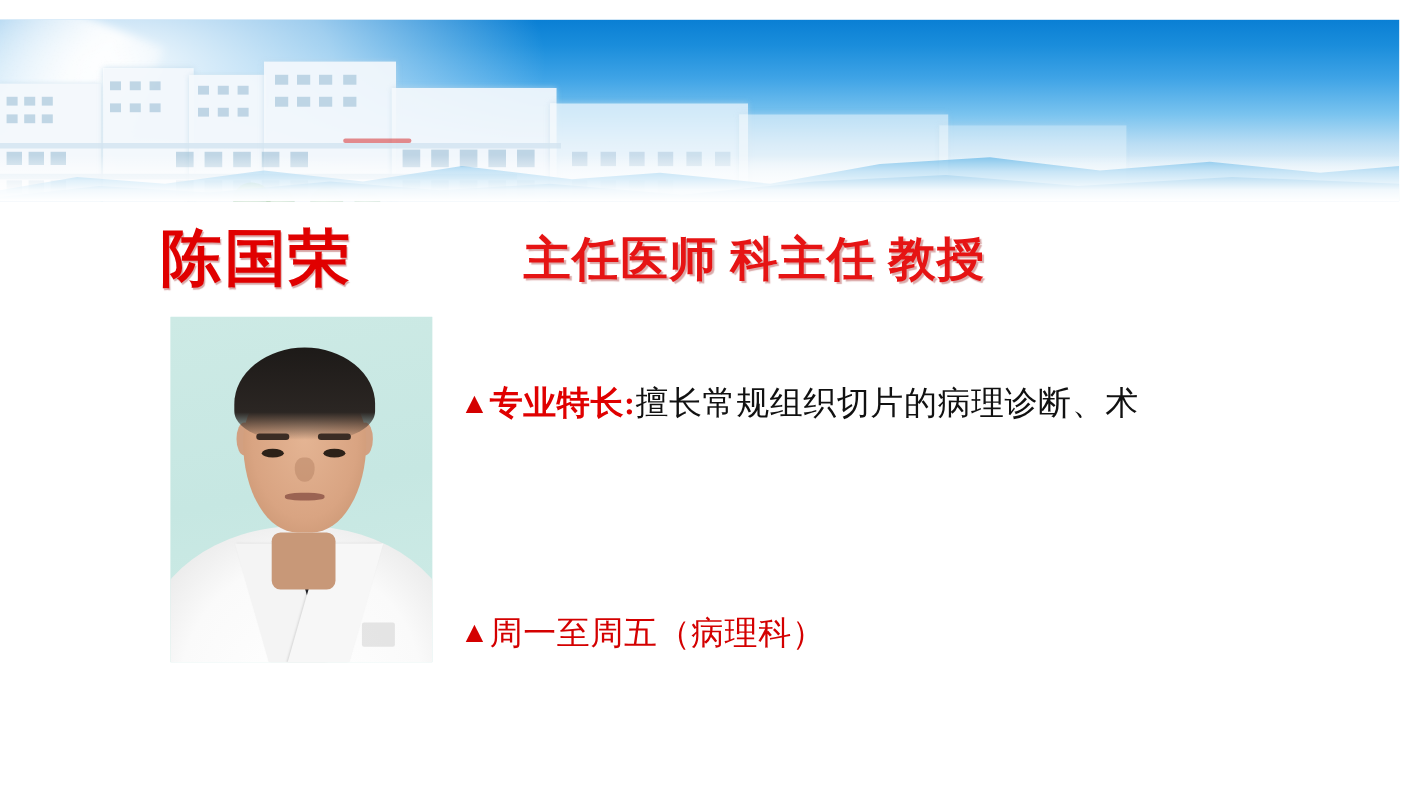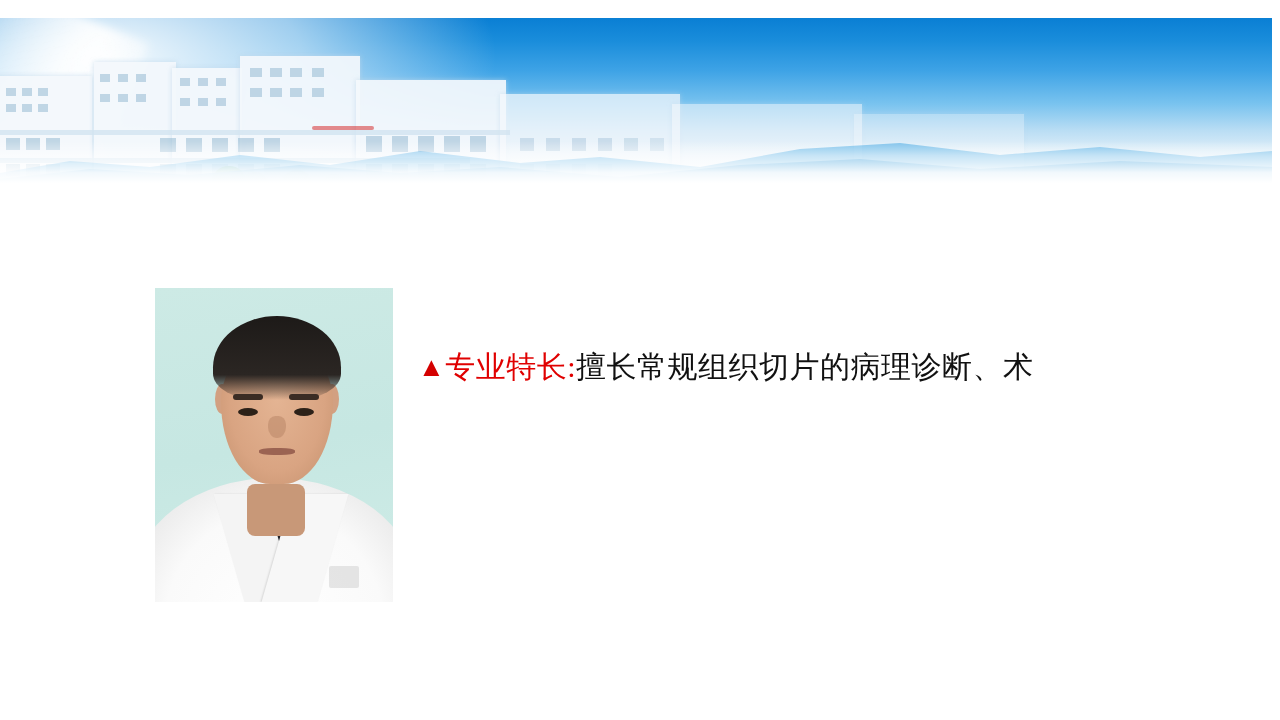--- a/index.html
+++ b/index.html
@@ -307,21 +307,21 @@
     white-space: nowrap;
   }
   .para .tri {
     color: #d40000;
     font-size: 27px;
     display: inline-block;
     vertical-align: 1px;
   }
   .para .hl {
     color: #e00000;
-    font-weight: normal;
+    font-weight: bold;
   }
   .para.indent {
     padding-left: 34px;
   }
   .schedule {
     position: absolute;
     left: 418px;
     top: 553px;
     font-size: 30px;
     line-height: 44px;
@@ -435,20 +435,24 @@
     </div>
 
     <svg class="mtn" viewBox="0 0 1272 62" preserveAspectRatio="none">
       <path d="M0,52 L70,40 L150,46 L240,34 L330,44 L420,30 L520,42 L600,36 L700,46 L800,28 L900,22 L1000,34 L1100,26 L1200,36 L1272,30 L1272,62 L0,62 Z" fill="#2f9fe0" opacity="0.55"></path>
       <path d="M0,58 L90,48 L190,54 L300,44 L400,52 L500,46 L620,56 L740,44 L860,38 L980,48 L1120,40 L1272,46 L1272,62 L0,62 Z" fill="#1d8ed4" opacity="0.7"></path>
     </svg>
     <div class="mist"></div>
 
   </div>
 
+  <div class="name-row">
+    <div class="doctor-name">陈国荣</div>
+    <div class="doctor-title">主任医师  科主任  教授</div>
+  </div>
 
   <div class="photo">
     <div class="ph-bg"></div>
     <div class="ph-shoulders"></div>
     <div class="ph-vneck"></div>
     <div class="ph-red-l"></div>
     <div class="ph-red-r"></div>
     <div class="ph-collar-l"></div>
     <div class="ph-collar-r"></div>
     <div class="ph-neck"></div>
@@ -464,14 +468,17 @@
     <div class="ph-mouth"></div>
     <div class="ph-badge"></div>
   </div>
 
   <div class="body-block">
     <div class="para">
       <span class="tri">▲</span><span class="hl">专业特长:</span><span>擅长常规组织切片的病理诊断、术</span>
     </div>
   </div>
 
+  <div class="schedule">
+    <span class="tri">▲</span><span>周一至周五（病理科）</span>
+  </div>
 
 </div>
 
 </body></html>

